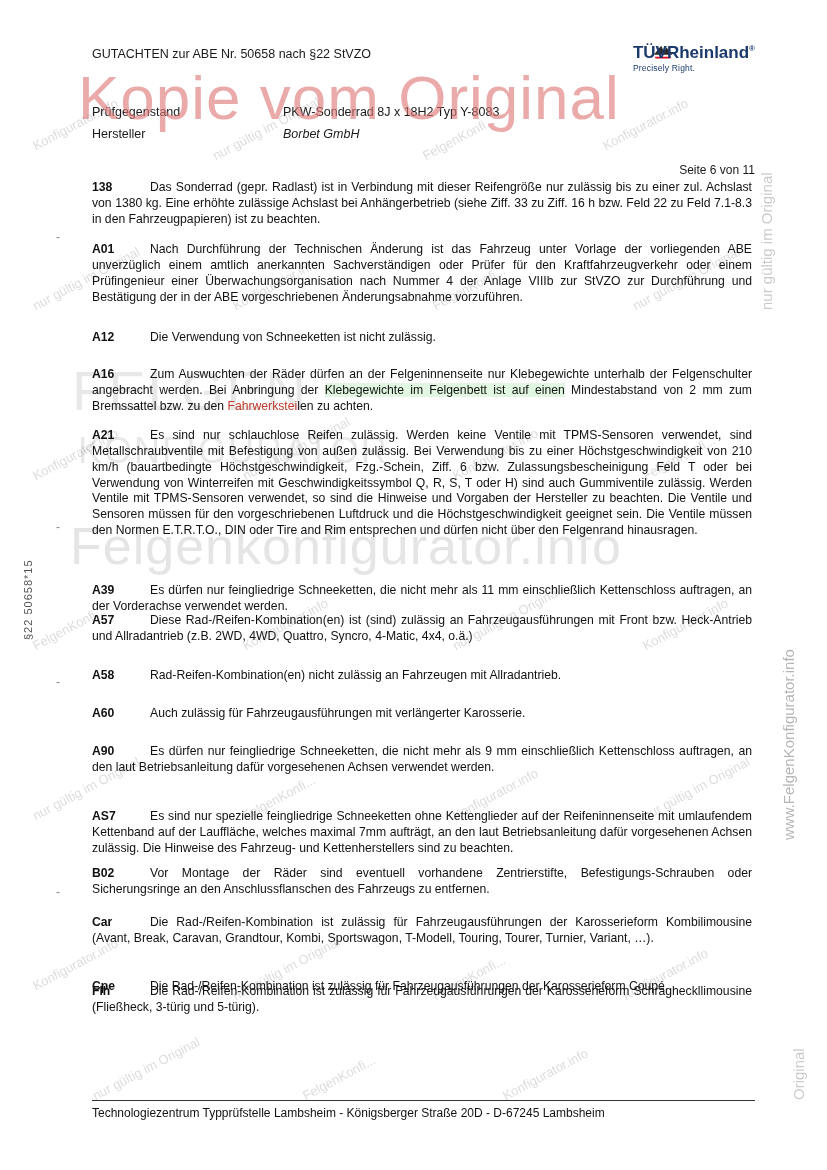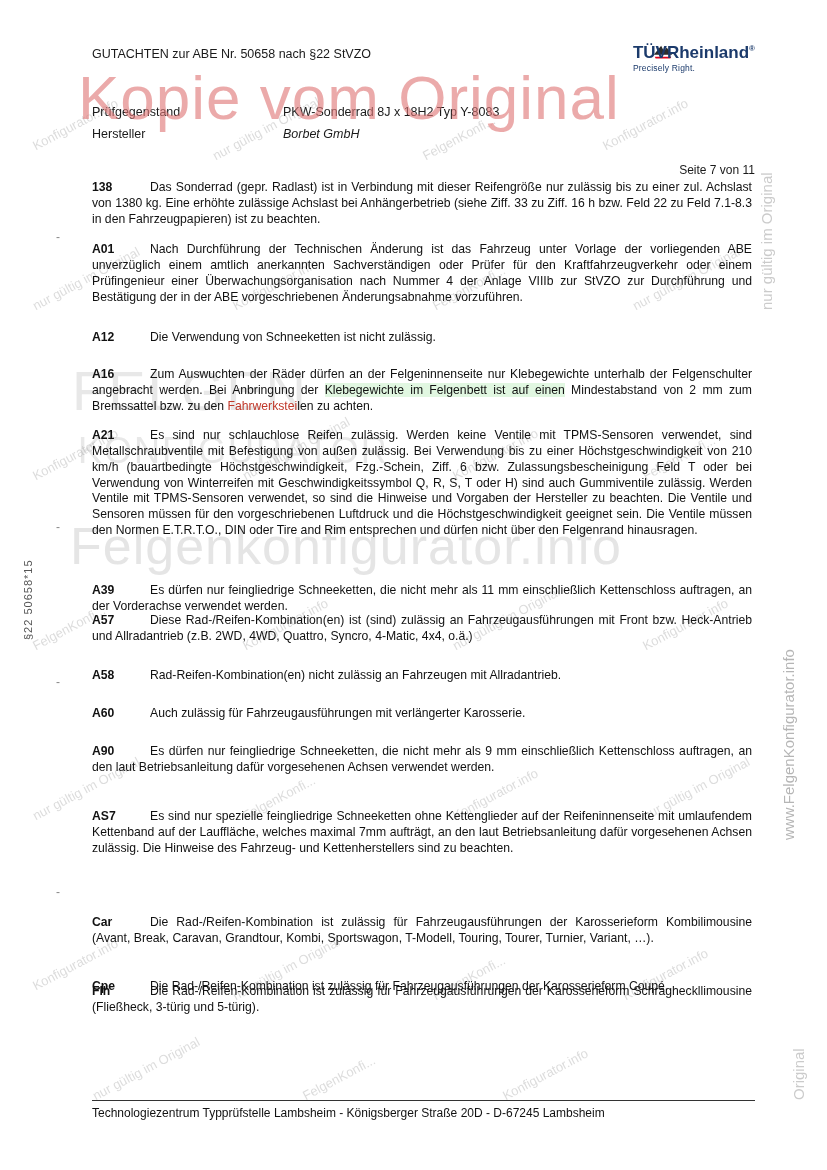--- a/index.html
+++ b/index.html
@@ -214,21 +214,21 @@
   <div class="tick" style="left:56px; top:230px;">-</div>
   <div class="tick" style="left:56px; top:520px;">-</div>
   <div class="tick" style="left:56px; top:675px;">-</div>
   <div class="tick" style="left:56px; top:885px;">-</div>
 
   <div class="hdr-line hdr-gutachten">GUTACHTEN zur ABE Nr. 50658 nach §22 StVZO</div>
   <div class="hdr-line hdr-l1-a">Prüfgegenstand</div>
   <div class="hdr-line hdr-l1-b">PKW-Sonderrad 8J x 18H2 Typ Y-8083</div>
   <div class="hdr-line hdr-l2-a">Hersteller</div>
   <div class="hdr-line hdr-l2-b">Borbet GmbH</div>
-  <div class="hdr-line hdr-seite">Seite  7  von 11</div>
+  <div class="hdr-line hdr-seite">Seite  6  von 11</div>
 
   <svg class="tuv-mark" viewBox="0 0 24 24">
     <path d="M2 14 L10 4 L13 10 L16 6 L22 14 Z" fill="#2d2d2d"></path>
     <path d="M3 16 L21 16 L20 18 L4 18 Z" fill="#e2001a"></path>
   </svg>
   <div class="tuv">
     <div class="tuv-main"><span>TÜVRheinland</span><span class="reg">®</span></div>
     <div class="tuv-sub">Precisely Right.</div>
   </div>
 
@@ -269,20 +269,23 @@
   </div>
 
   <div class="entry" style="top:744px;">
     <span class="code">A90</span><span>Es dürfen nur feingliedrige Schneeketten, die nicht mehr als 9 mm einschließlich Kettenschloss auftragen, an den laut Betriebsanleitung dafür vorgesehenen Achsen verwendet werden.</span>
   </div>
 
   <div class="entry" style="top:793px;margin-top:16px;">
     <span class="code">AS7</span><span>Es sind nur spezielle feingliedrige Schneeketten ohne Kettenglieder auf der Reifeninnenseite mit umlaufendem Kettenband auf der Lauffläche, welches maximal 7mm aufträgt, an den laut Betriebsanleitung dafür vorgesehenen Achsen zulässig. Die Hinweise des Fahrzeug- und Kettenherstellers sind zu beachten.</span>
   </div>
 
+  <div class="entry" style="top:866px;">
+    <span class="code">B02</span><span>Vor Montage der Räder sind eventuell vorhandene Zentrierstifte, Befestigungs-Schrauben oder Sicherungsringe an den Anschlussflanschen des Fahrzeugs zu entfernen.</span>
+  </div>
 
   <div class="entry" style="top:915px;">
     <span class="code">Car</span><span>Die Rad-/Reifen-Kombination ist zulässig für Fahrzeugausführungen der Karosserieform Kombilimousine (Avant, Break, Caravan, Grandtour, Kombi, Sportswagon, T-Modell, Touring, Tourer, Turnier, Variant, …).</span>
   </div>
 
   <div class="entry" style="top:979px;">
     <span class="code">Cpe</span><span>Die Rad-/Reifen-Kombination ist zulässig für Fahrzeugausführungen der Karosserieform Coupé.</span>
   </div>
 
   <div class="entry" style="top:984px;">

